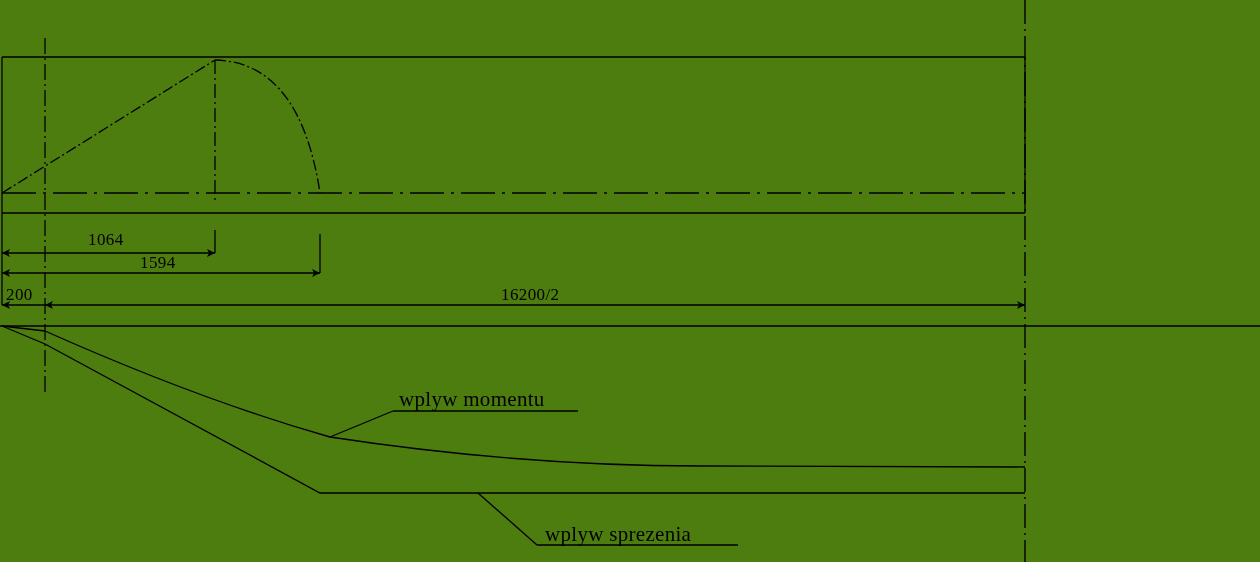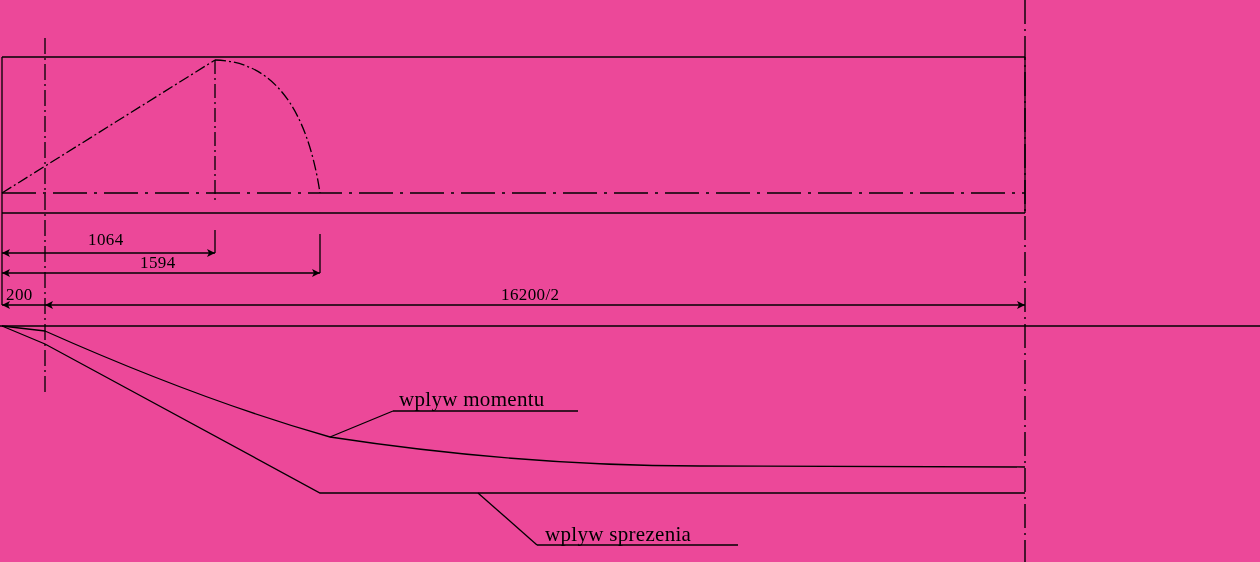--- a/index.html
+++ b/index.html
@@ -7,21 +7,21 @@
     padding: 0;
     background: #ffffff;
   }
   body {
     font-family: "Liberation Serif", "DejaVu Serif", serif;
   }
   #drawing-root {
     position: relative;
     width: 1260px;
     height: 562px;
-    background: #ec4899;
+    background: #4d7c0f;
     overflow: hidden;
   }
   #drawing-svg {
     position: absolute;
     left: 0;
     top: 0;
     width: 1260px;
     height: 562px;
     display: block;
   }

